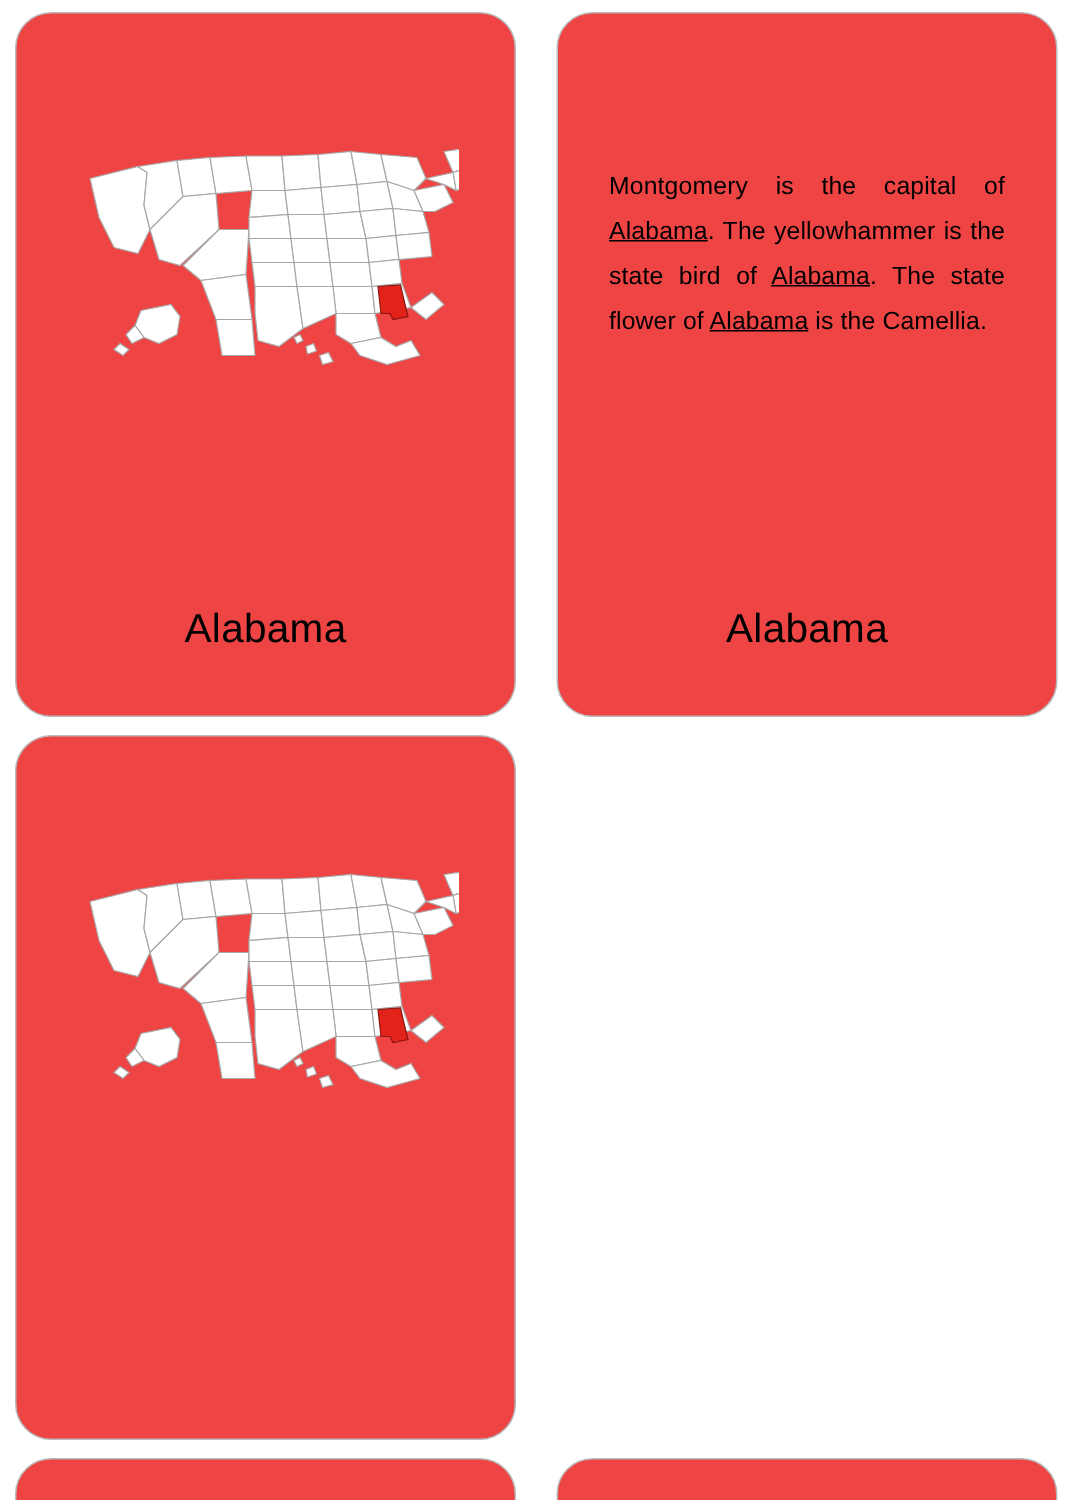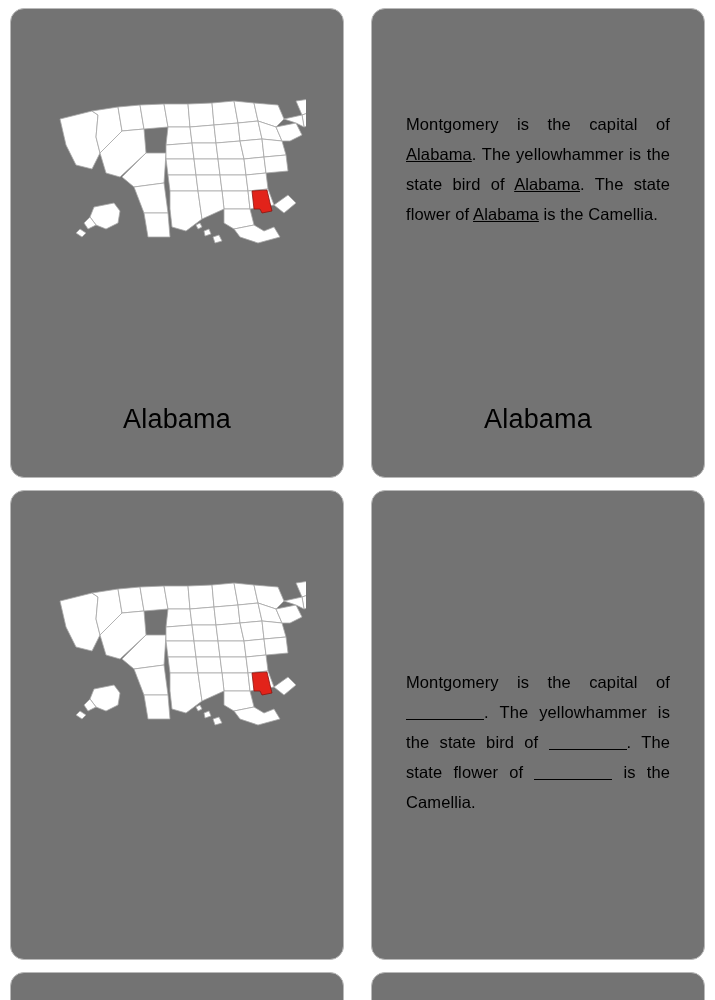--- a/index.html
+++ b/index.html
@@ -22,22 +22,22 @@
     padding: 8px 10px;
   }
   .row {
     display: flex;
     justify-content: space-between;
   }
   .card {
     box-sizing: border-box;
     width: 334px;
     border: 1px solid #b9b9b9;
-    border-radius: 14px;
-    background: #737373;
+    border-radius: 24px;
+    background: #ef4444;
     position: relative;
     display: flex;
     flex-direction: column;
   }
   .card-tall { height: 470px; }
   .card-short { height: 108px; }
 
   .map-area {
     flex: 1 1 auto;
     display: flex;
@@ -223,25 +223,20 @@
             <path d="M32 150 L38 154 L34 158 L28 154 Z"></path>
             <path d="M148 146 L152 144 L154 148 L150 150 Z"></path>
             <path d="M156 152 L161 150 L163 155 L157 157 Z"></path>
             <path d="M165 158 L171 156 L174 162 L167 164 Z"></path>
           </g>
           <path d="M204 112 L219 111 L222 124 L224 132 L214 134 L212 130 L206 130 Z" fill="#e2231a" stroke="#8a1510" stroke-width="0.8"></path>
         </svg>
       </div>
     </div>
 
-    <div class="card card-tall">
-      <div class="text-area lower">
-        <p class="para"><span>Montgomery is the capital of </span><span class="blank"></span><span>. The yellowhammer is the state bird of </span><span class="blank"></span><span>. The state flower of </span><span class="blank"></span><span> is the Camellia.</span></p>
-      </div>
-    </div>
 
   </div>
 
   <div class="gap"></div>
 
   <div class="row">
     <div class="card card-short">
       <div class="card-title">Alabama</div>
     </div>
     <div class="card card-short">

